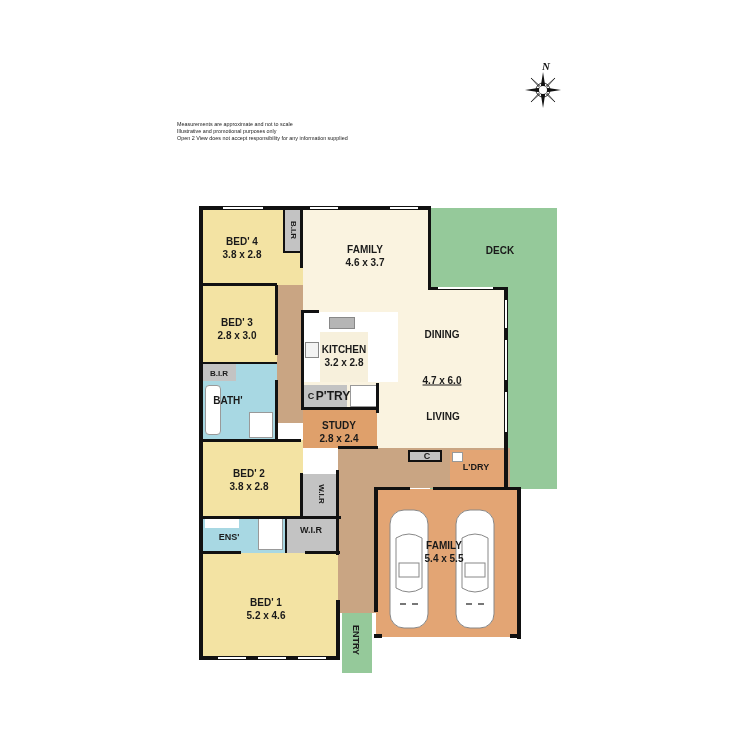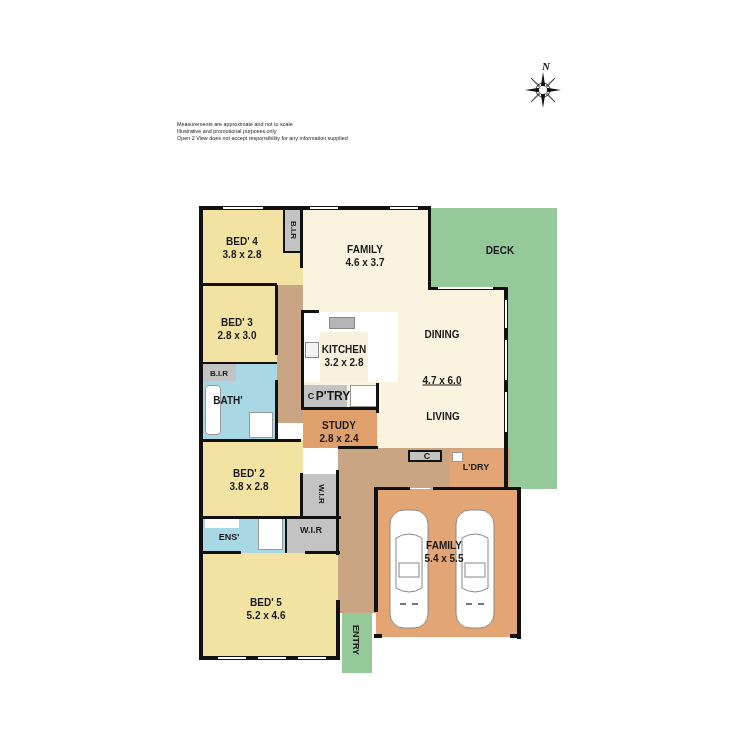--- a/index.html
+++ b/index.html
@@ -180,21 +180,21 @@
 
   <div class="lbl" style="left:249px;top:480px;">
     <div>BED' 2</div>
     <div>3.8 x 2.8</div>
   </div>
   <div class="lbl-v" style="left:321px;top:494px;font-size:8px;">W.I.R</div>
   <div class="lbl" style="left:229px;top:537px;font-size:9px;">ENS'</div>
   <div class="lbl" style="left:311px;top:530px;font-size:9px;">W.I.R</div>
 
   <div class="lbl" style="left:266px;top:609px;">
-    <div>BED' 5</div>
+    <div>BED' 1</div>
     <div>5.2 x 4.6</div>
   </div>
 
   <div class="lbl" style="left:365px;top:256px;">
     <div>FAMILY</div>
     <div>4.6 x 3.7</div>
   </div>
 
   <div class="lbl" style="left:344px;top:356px;">
     <div>KITCHEN</div>

